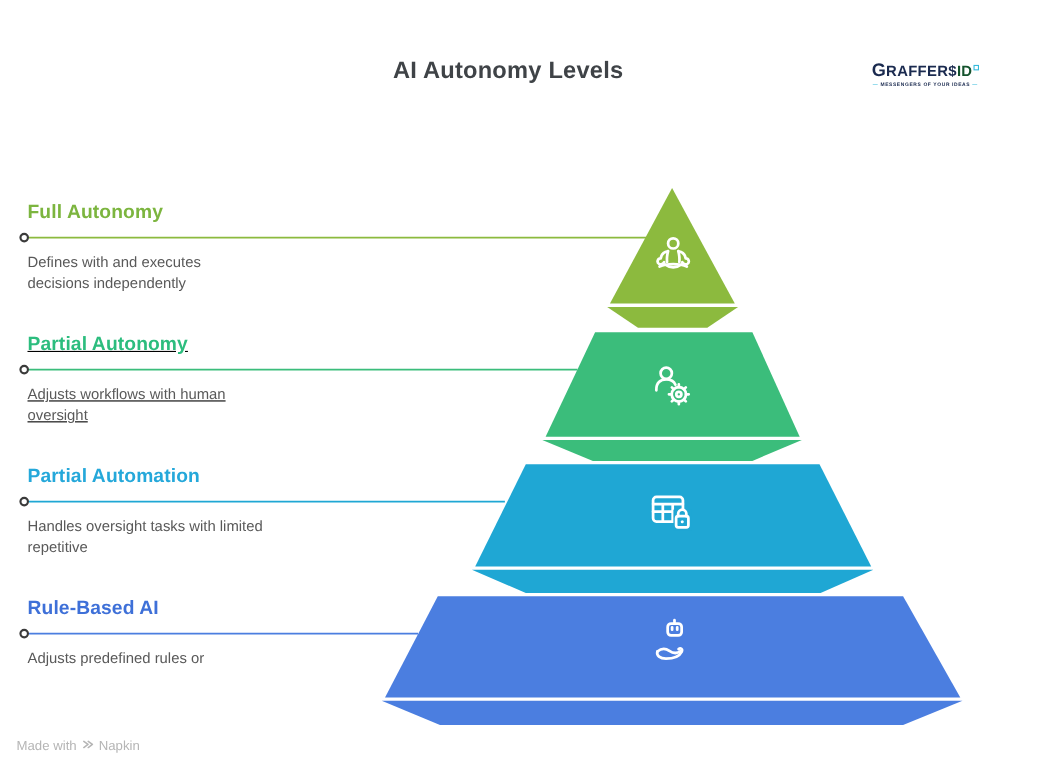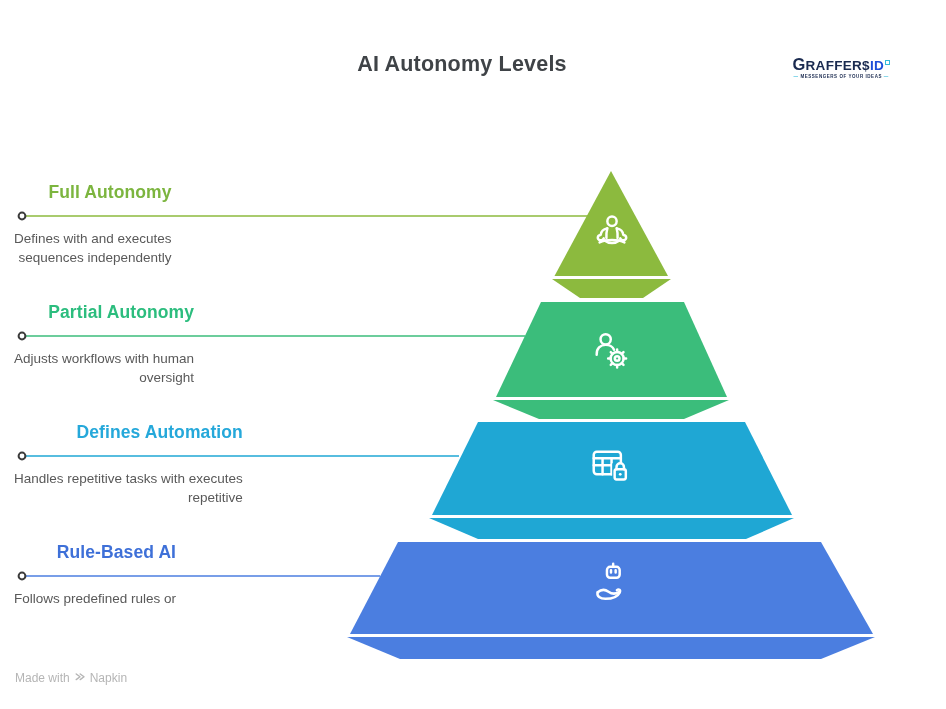--- a/index.html
+++ b/index.html
@@ -4,32 +4,32 @@
 <style>
   html,body{margin:0;padding:0;background:#ffffff;font-family:"Liberation Sans",sans-serif;}
   .page{position:relative;width:946px;height:704px;background:#ffffff;overflow:hidden;}
 
   .title{position:absolute;top:52px;left:-11px;width:946px;text-align:center;
          font-size:21.5px;font-weight:bold;color:#3F4347;letter-spacing:.2px;}
 
   .logo{position:absolute;top:56px;right:56px;text-align:center;line-height:1;}
   .logo-text{font-weight:bold;font-size:13.5px;color:#1A2A4F;letter-spacing:.3px;}
   .logo-text .g{font-size:16.5px;}
-  .logo-text .accent{color:#1d4ed8;}
+  .logo-text .accent{color:#14532d;}
   .logo-mark{display:inline-block;width:3px;height:3px;border:1px solid #33BADB;vertical-align:super;margin-left:1px;}
   .logo-tagline{margin-top:2px;font-size:4.5px;font-weight:bold;color:#1A2A4F;letter-spacing:.55px;white-space:nowrap;}
   .logo-tagline .dash{color:#33BADB;}
 
   .diagram{position:absolute;top:0;left:0;z-index:1;}
 
-  .entry{position:absolute;left:14px;z-index:2;text-align:right;}
+  .entry{position:absolute;left:25px;z-index:2;}
   .entry h2{margin:0;font-size:17.5px;font-weight:bold;letter-spacing:.1px;line-height:20px;}
   .entry .desc{margin-top:27px;font-size:13.5px;line-height:19px;color:#595959;}
   .entry .desc div{white-space:nowrap;}
-  .e1{top:182px;} .e2{top:302px;} .e3{top:422px;} .e4{top:542px;}
+  .e1{top:182px;} .e2{top:302px;text-decoration:underline;} .e3{top:422px;} .e4{top:542px;}
 
   .footer{position:absolute;left:15px;top:671px;display:flex;align-items:flex-start;gap:4px;
           font-size:12px;color:#B5B5B5;z-index:2;}
 </style>
 </head>
 <body>
 
 <div class="page">
 
   <div class="title">AI Autonomy Levels</div>
@@ -107,44 +107,44 @@
         <path d="M -8.6,3.4 C -6,1.2 -3.6,1.6 -1.6,3 C 0.6,4.6 3,4.6 5,3.2"></path>
         <path d="M -8.6,3.4 C -9.4,5.8 -7,7.6 -3.6,7.6 C 0.2,7.6 4.2,6.4 5.6,3.6 C 6.4,2 5,1 3.8,2"></path>
       </g>
     </g>
   </svg>
 
   <div class="entry e1">
     <h2 style="color: rgb(124, 181, 63);">Full Autonomy</h2>
     <div class="desc">
       <div>Defines with and executes</div>
-      <div>sequences independently</div>
+      <div>decisions independently</div>
     </div>
   </div>
 
   <div class="entry e2">
     <h2 style="color: rgb(44, 189, 126);">Partial Autonomy</h2>
     <div class="desc">
       <div>Adjusts workflows with human</div>
       <div>oversight</div>
     </div>
   </div>
 
   <div class="entry e3">
-    <h2 style="color: rgb(37, 168, 218);">Defines Automation</h2>
+    <h2 style="color: rgb(37, 168, 218);">Partial Automation</h2>
     <div class="desc">
-      <div>Handles repetitive tasks with executes</div>
+      <div>Handles oversight tasks with limited</div>
       <div>repetitive</div>
     </div>
   </div>
 
   <div class="entry e4">
     <h2 style="color: rgb(62, 112, 216);">Rule-Based AI</h2>
     <div class="desc">
-      <div>Follows predefined rules or</div>
+      <div>Adjusts predefined rules or</div>
     </div>
   </div>
 
   <div class="footer">
     <span>Made with</span>
     <svg width="12" height="12" viewBox="0 0 12 12">
       <g stroke="#B5B5B5" stroke-width="1.4" fill="none" stroke-linecap="round" stroke-linejoin="round">
         <path d="M2.2,3 L6,5.8 L2.2,8.6"></path>
         <path d="M6.2,3 L10,5.8 L6.2,8.6"></path>
       </g>

